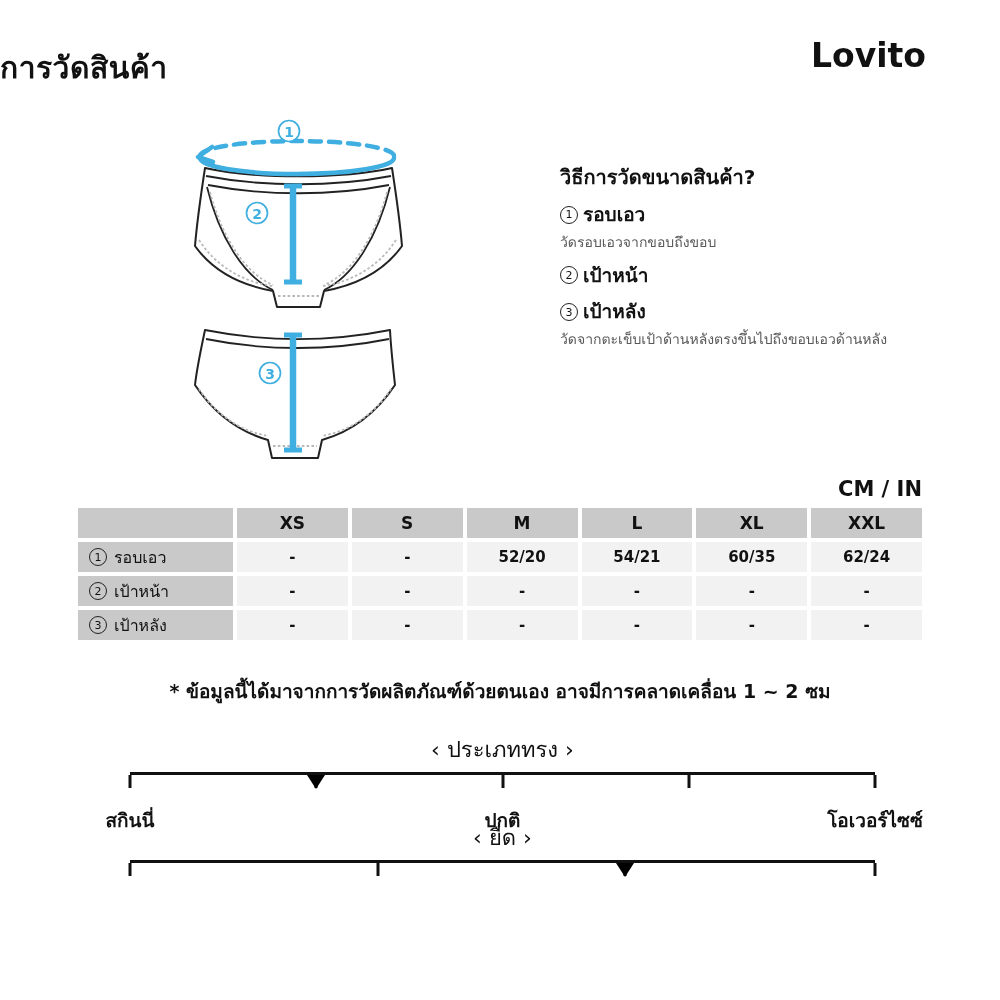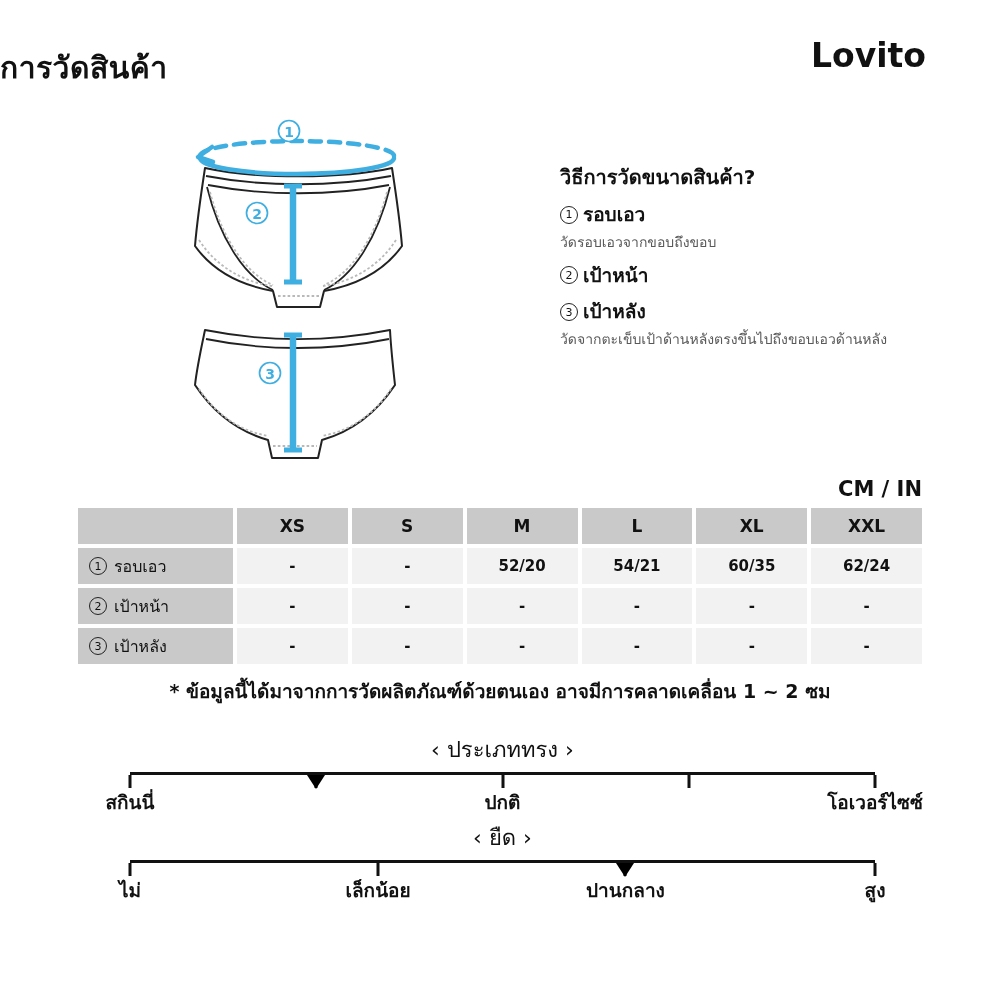--- a/index.html
+++ b/index.html
@@ -48,40 +48,40 @@
     border-radius:50%; align-items:center; justify-content:center;
     font-size:11px; font-weight:normal; flex:0 0 auto; line-height:1;
   }
 
   
   .unit-label { position:absolute; top:477px; right:78px; font-size:21px; font-weight:bold; }
   .size-table {
     position:absolute; left:78px; top:508px; width:844px;
     display:grid; grid-template-columns:155px repeat(6,1fr); gap:4px;
   }
-  .cell { height:36px; display:flex; align-items:center; justify-content:center; }
+  .cell { height:30px; display:flex; align-items:center; justify-content:center; }
   .cell.corner, .cell.head, .cell.rowlabel { background:var(--table-header-bg); }
   .cell.head { font-weight:bold; font-size:17px; }
   .cell.rowlabel { justify-content:flex-start; padding-left:11px; gap:7px; font-size:16px; }
   .cell.val { background:var(--table-cell-bg); font-weight:bold; font-size:15px; }
 
   
   .note { position:absolute; top:676px; left:0; width:1000px; text-align:center;
           font-size:19px; font-weight:bold; white-space:nowrap; }
 
   
   .scale { position:absolute; left:130px; width:745px; }
   .scale-1 { top:737px; } .scale-2 { top:825px; }
   .scale-title { text-align:center; font-size:22px; font-weight:normal; line-height:1.2; }
   .scale-track { position:relative; margin-top:9px; height:15px; border-top:3px solid #111; }
   .tick { position:absolute; top:0; width:3px; height:13px; background:#111; transform:translateX(-50%); }
   .marker { position:absolute; top:0; transform:translateX(-50%); width:0; height:0;
             border-left:9px solid transparent; border-right:9px solid transparent;
             border-top:14px solid #000; }
-  .scale-labels { position:relative; height:28px; margin-top:0; }
+  .scale-labels { position:relative; height:28px; margin-top:18px; }
   .scale-label { position:absolute; top:0; transform:translateX(-50%);
                  font-size:19px; font-weight:bold; white-space:nowrap; }
 </style>
 </head>
 <body>
 
 <div class="page">
 
   <div class="page-title">การวัดสินค้า</div>
   <div class="brand-logo">Lovito</div>
@@ -226,21 +226,15 @@
 
   <div class="scale scale-2">
     <div class="scale-title">‹ ยืด ›</div>
     <div class="scale-track">
         <div class="tick" style="left: 0%;"></div>
         <div class="tick" style="left: 33.3%;"></div>
         <div class="tick" style="left: 66.5%;"></div>
         <div class="tick" style="left: 100%;"></div>
         <div class="marker" style="left: 66.5%;"></div>
       </div>
-    <div class="scale-labels">
-        <div class="scale-label" style="left: 0%;">ไม่</div>
-        <div class="scale-label" style="left: 33.3%;">เล็กน้อย</div>
-        <div class="scale-label" style="left: 66.5%;">ปานกลาง</div>
-        <div class="scale-label" style="left: 100%;">สูง</div>
-      </div>
   </div>
 
 </div>
 
 </body></html>

